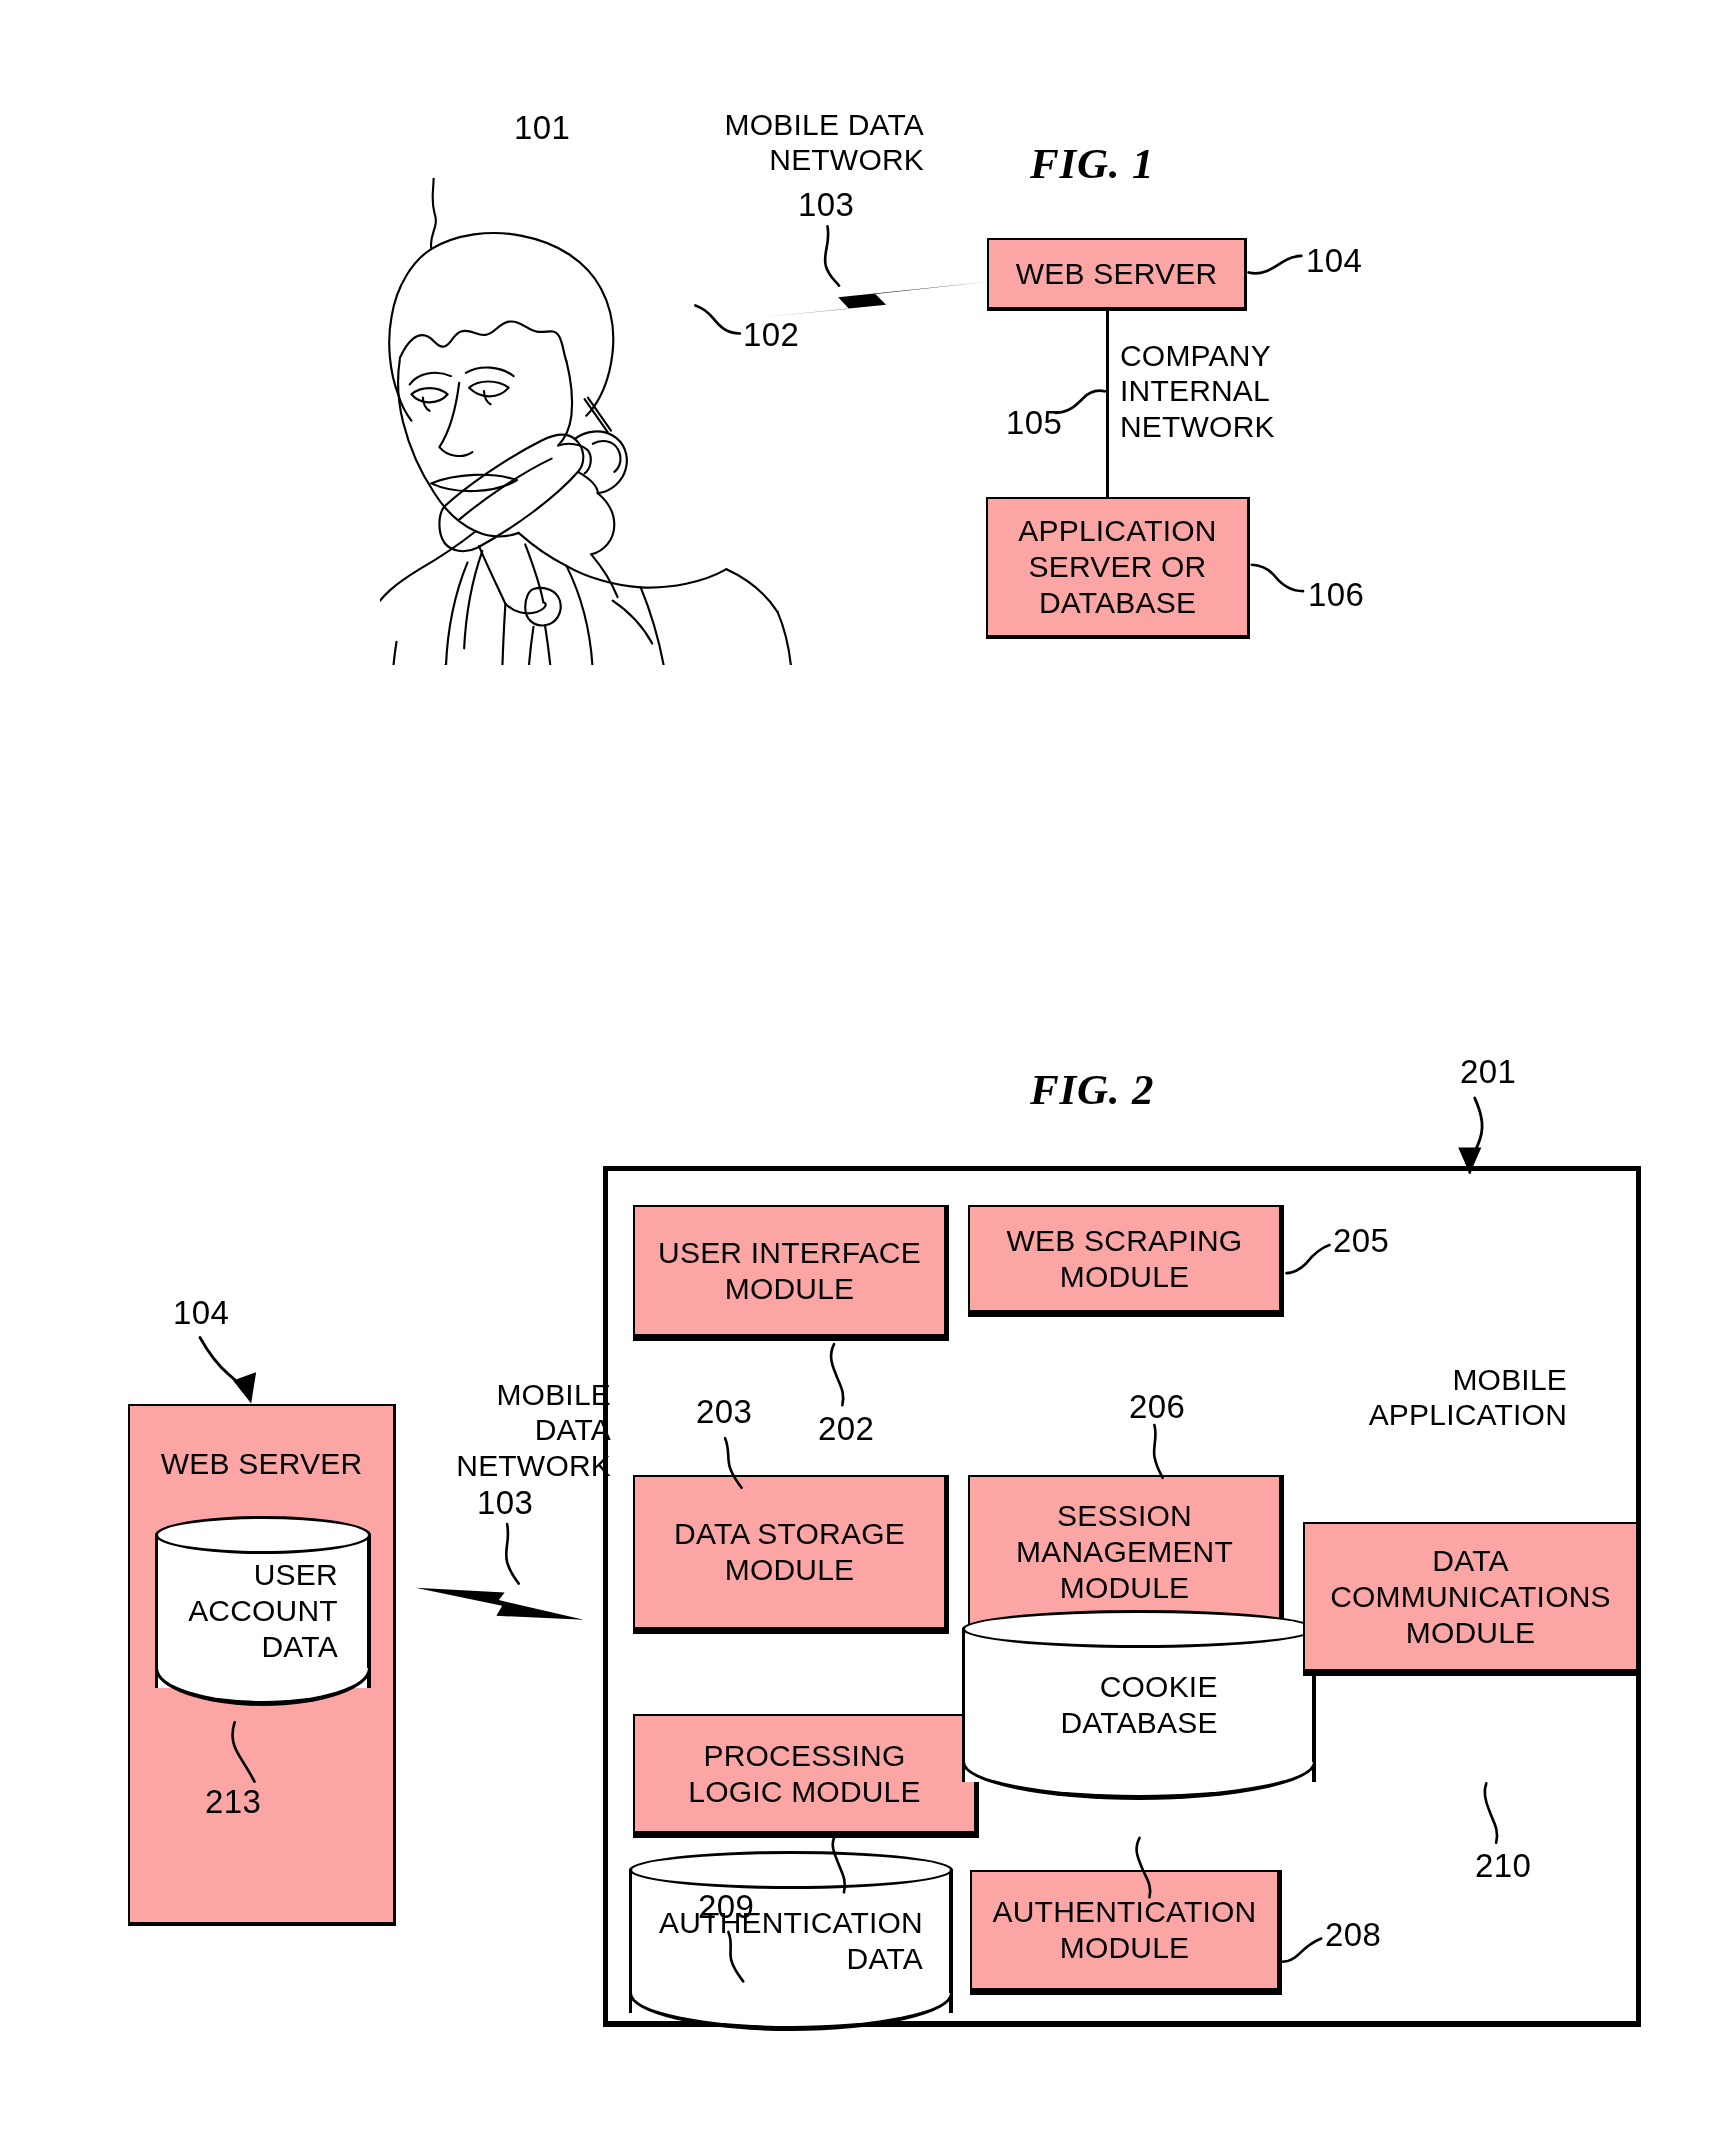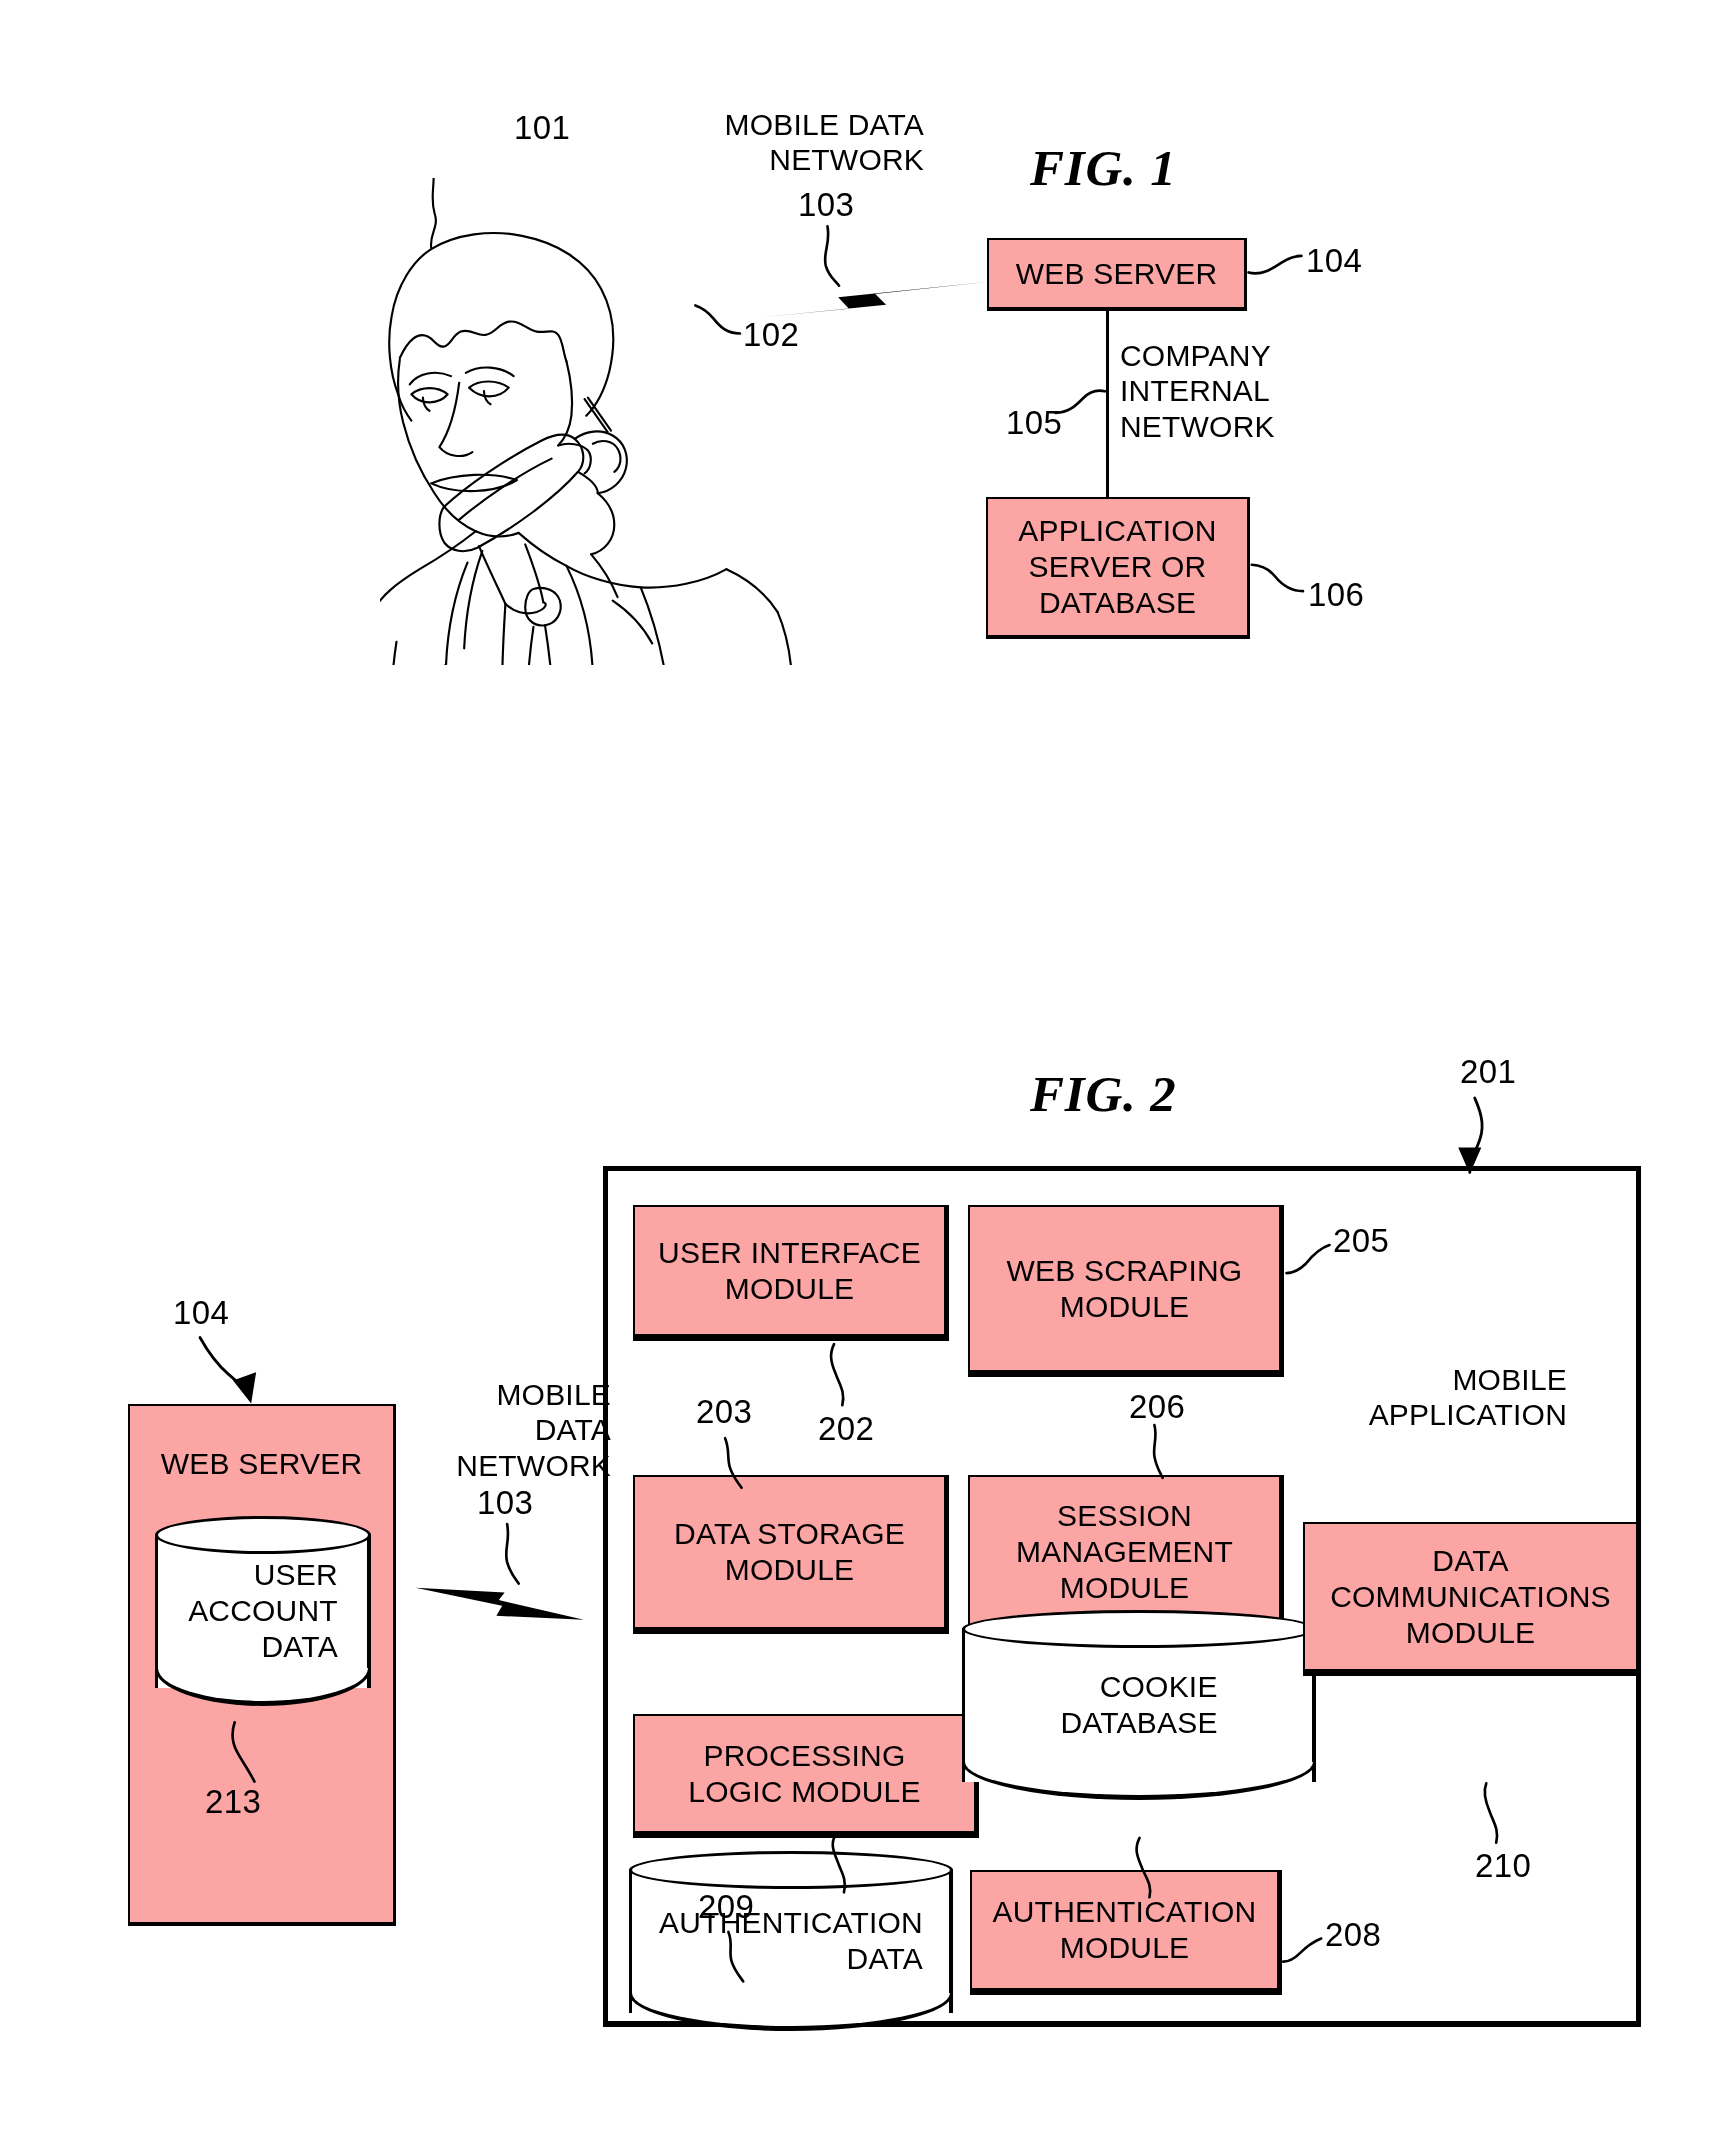--- a/index.html
+++ b/index.html
@@ -22,21 +22,21 @@
   }
   
   .abs { position: absolute; }
 
   
   .fig-title {
     position: absolute;
     font-family: "Liberation Serif", serif;
     font-style: italic;
     font-weight: bold;
-    font-size: 51px;
+    font-size: 43px;
     letter-spacing: 0.8px;
     white-space: nowrap;
   }
 
   
   .label {
     position: absolute;
     font-size: 30px;
     line-height: 1.18;
     text-align: right;
@@ -291,21 +291,21 @@
 
     <div class="label" style="left:413px; top:1377px; width:198px;">MOBILE
 DATA
 NETWORK</div>
     <div class="ref" style="left:477px; top:1486px;">103</div>
 
     <div class="pbox" style="left:633px; top:1205px; width:316px; height:136px;">USER INTERFACE
 MODULE</div>
     <div class="ref" style="left:818px; top:1412px;">202</div>
 
-    <div class="pbox" style="left:968px; top:1205px; width:316px; height:172px;">WEB SCRAPING
+    <div class="pbox" style="left:968px; top:1205px; width:316px; height:112px;">WEB SCRAPING
 MODULE</div>
     <div class="ref" style="left:1333px; top:1224px;">205</div>
 
     <div class="pbox" style="left:633px; top:1475px; width:316px; height:159px;">DATA STORAGE
 MODULE</div>
     <div class="ref" style="left:696px; top:1395px;">203</div>
 
     <div class="pbox" style="left:968px; top:1475px; width:316px; height:159px;">SESSION
 MANAGEMENT
 MODULE</div>

